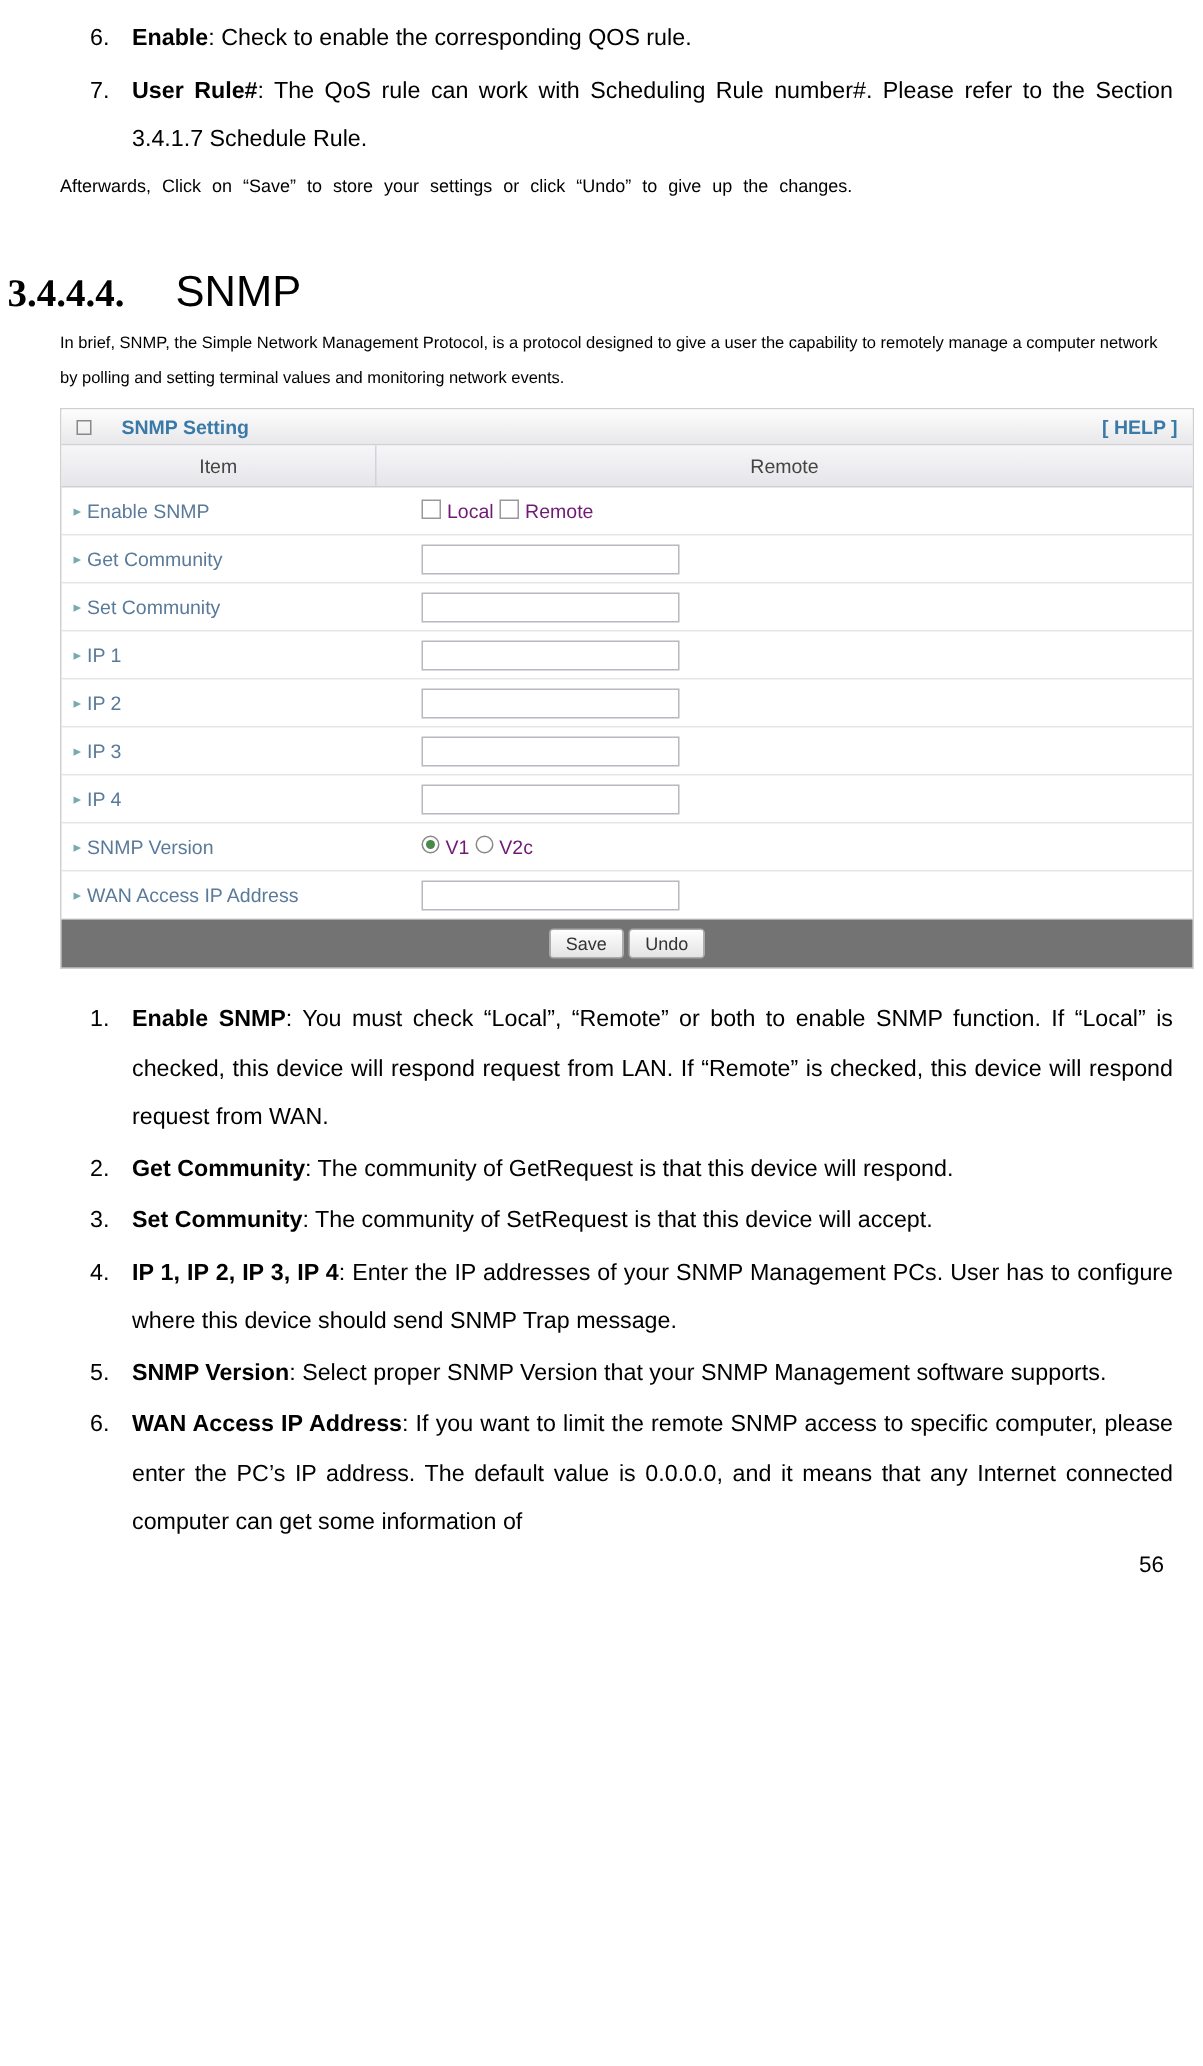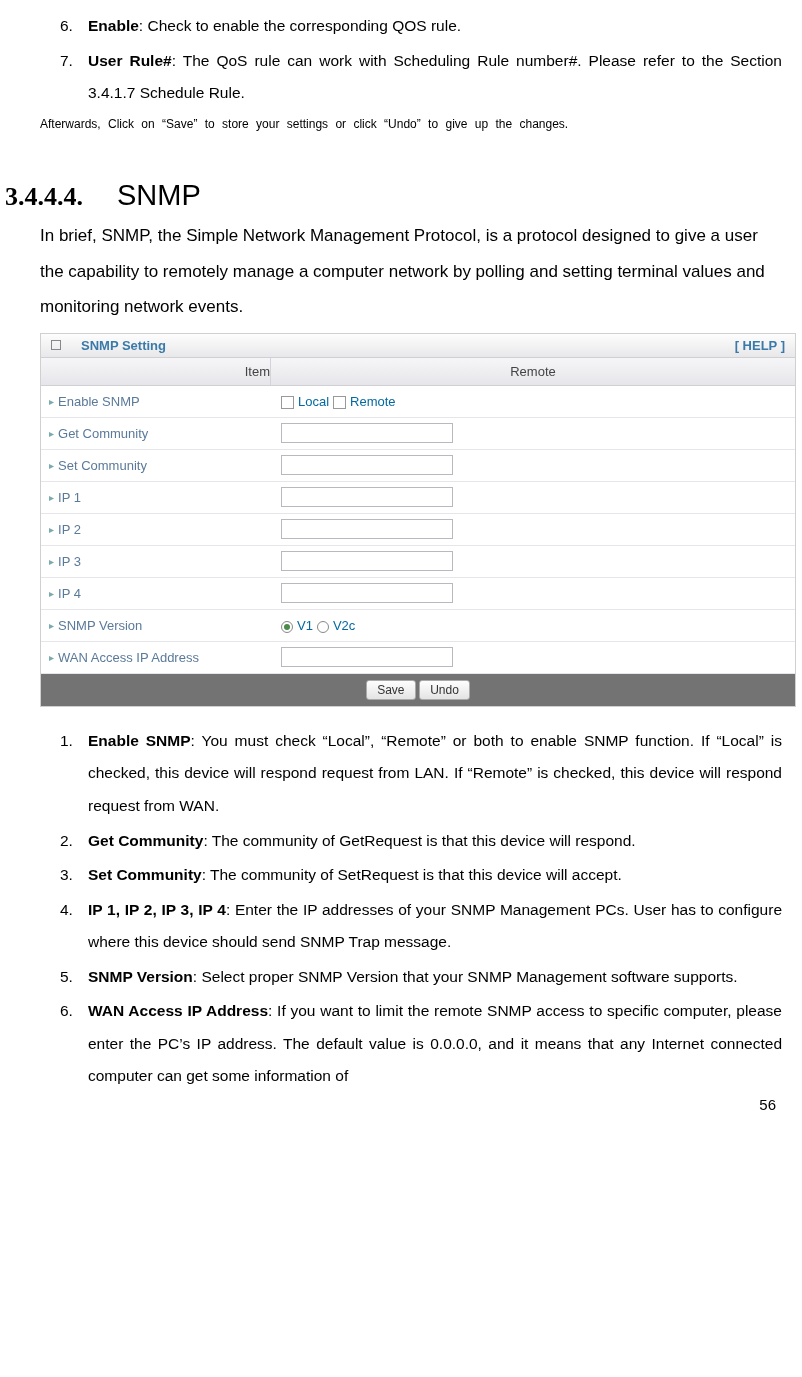--- a/index.html
+++ b/index.html
@@ -47,21 +47,21 @@
     .section-num {
       font-family: "Times New Roman", serif;
       font-size: 26px;
       font-weight: bold;
       margin-right: 34px;
     }
     .section-title {
       font-size: 29px;
     }
     .intro-para {
-      font-size: 17px;
+      font-size: 11px;
       line-height: 2.1;
     }
     .screenshot {
       margin: 8px 0 18px 0;
       border: 1px solid #d0d0d0;
       width: 756px;
       font-size: 13px;
       color: #666;
     }
     .ss-titlebar {
@@ -89,23 +89,22 @@
       display: flex;
       background: linear-gradient(#f6f6f8, #e6e6ea);
       border-bottom: 1px solid #cfcfd4;
       color: #444;
     }
     .ss-header-item, .ss-header-setting {
       padding: 6px 0;
       text-align: center;
     }
     .ss-header-item {
-      width: 230px;
+      width: 210px;
       border-right: 1px solid #d4d4d8;
-      text-align: right;
     }
     .ss-header-setting {
       flex: 1;
     }
     .ss-row {
       display: flex;
       border-bottom: 1px solid #e6e6ea;
       align-items: center;
       min-height: 32px;
     }
@@ -118,23 +117,23 @@
       color: #5a7a9a;
     }
     .ss-caret {
       color: #7aa;
       font-size: 10px;
     }
     .ss-setting-cell {
       flex: 1;
       padding: 3px 10px;
       display: flex;
-      align-items: flex-end;
+      align-items: flex-start;
       gap: 4px;
-      color: #0369a1;
+      color: #701a75;
     }
     .ss-input {
       border: 1px solid #b8b8c0;
       height: 20px;
       width: 172px;
       background: #fff;
     }
     .ss-checkbox {
       width: 13px;
       height: 13px;

